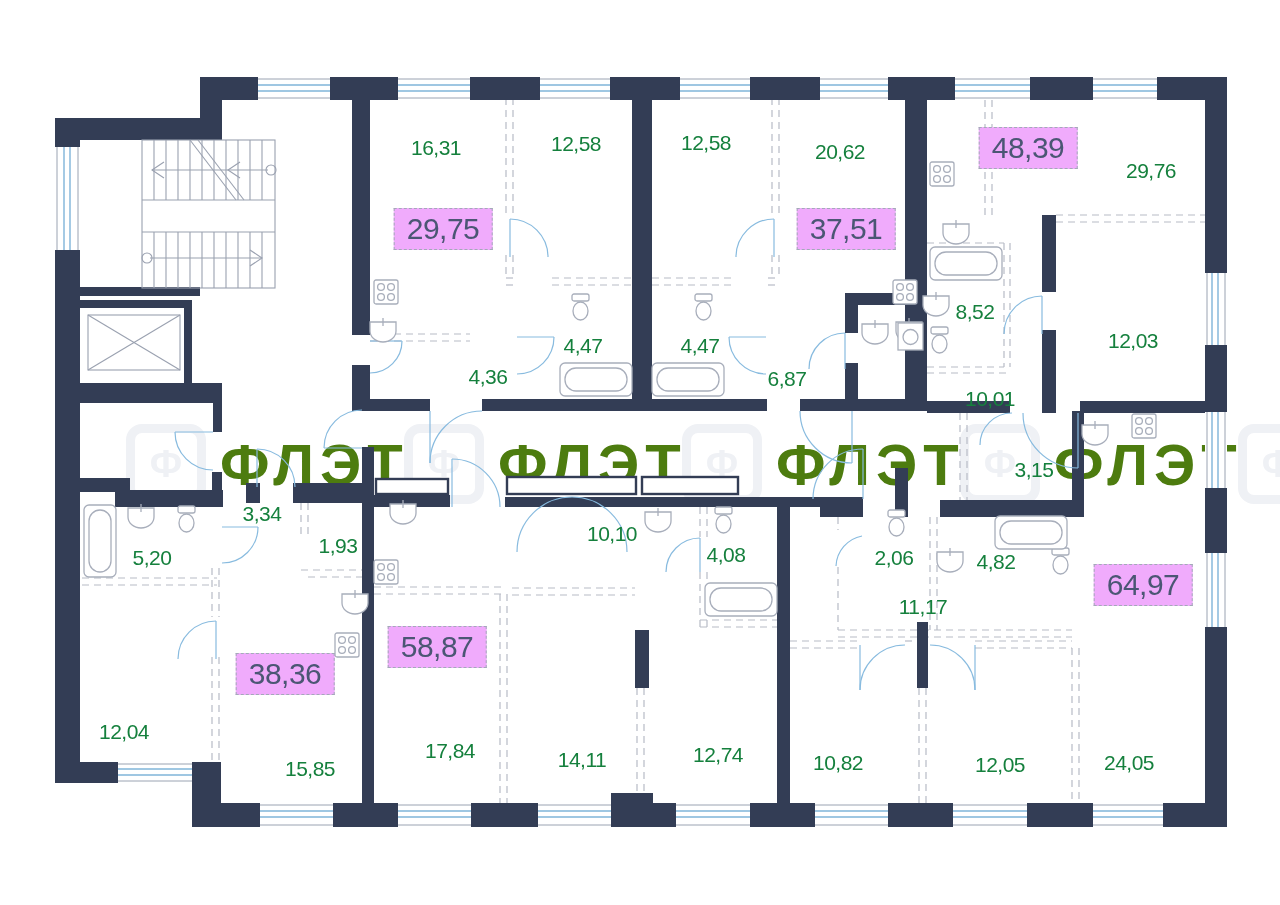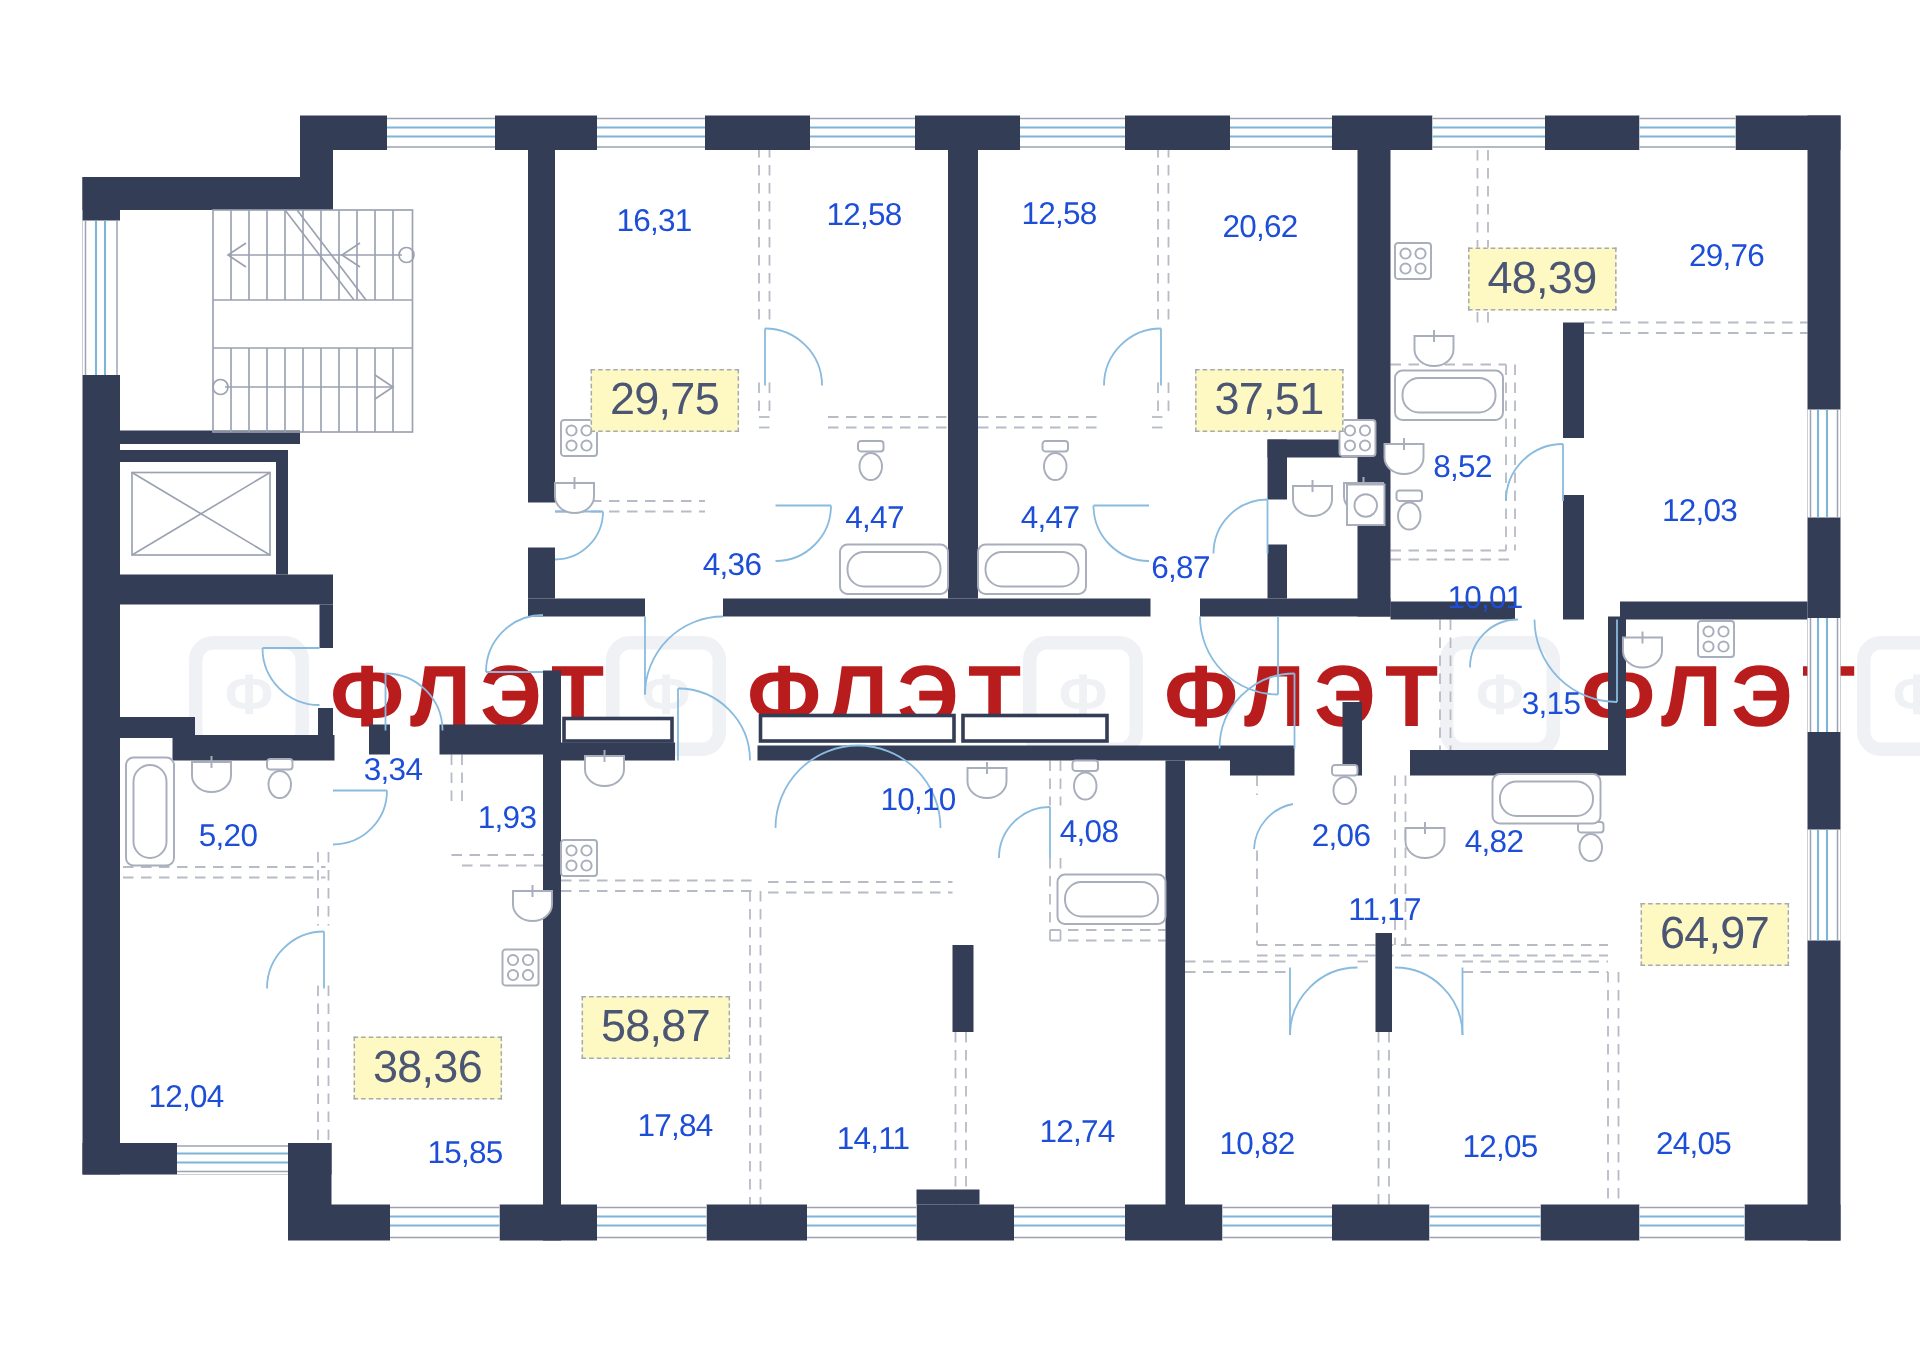--- a/index.html
+++ b/index.html
@@ -7,30 +7,30 @@
          font-family:"Liberation Sans", sans-serif;}
   #plan-svg{position:absolute;left:0;top:0;}
   .wall{fill:#333d55;}
   .wl{stroke:#9aa3b2;stroke-width:1;}
   .bl{stroke:#7fb4d9;stroke-width:1.4;}
   .fx{fill:#ffffff;stroke:#a8aebb;stroke-width:1.3;}
   .fxl{stroke:#a8aebb;stroke-width:1.3;fill:none;}
   .dsh{stroke:#b7bbc6;stroke-width:1.2;stroke-dasharray:7 5;fill:none;}
   .arc{stroke:#88bbdf;stroke-width:1.2;fill:none;}
   .thin{stroke:#9aa1b0;stroke-width:1.1;fill:none;}
-  .lbl{position:absolute;transform:translate(-50%,-50%);color:#1d4ed8;font-size:21px;
+  .lbl{position:absolute;transform:translate(-50%,-50%);color:#15803d;font-size:21px;
        letter-spacing:-0.5px;white-space:nowrap;}
   .apt{position:absolute;transform:translate(-50%,-50%);color:#4b5674;font-size:30px;
-       letter-spacing:-0.5px;background:#fef9c3;border:1.6px dashed #a3aab8;
-       padding:3px 12px;white-space:nowrap;margin-top:38px;}
+       letter-spacing:-0.5px;background:#f0abfc;border:1.6px dashed #a3aab8;
+       padding:3px 12px;white-space:nowrap;}
   .wm{position:absolute;display:flex;align-items:center;gap:14px;}
   .wm-logo{width:62px;height:62px;border:9px solid #eff1f5;border-radius:16px;
            display:flex;align-items:center;justify-content:center;
            color:#eff1f5;font-size:38px;font-weight:bold;}
-  .wm-text{color:#b91c1c;font-size:58px;font-weight:bold;letter-spacing:6px;}
+  .wm-text{color:#4d7c0f;font-size:58px;font-weight:bold;letter-spacing:6px;}
 </style>
 </head>
 <body>
 
 <div id="stage">
 
   <div class="wm" style="left:126px;top:424px">
     <div class="wm-logo">Ф</div>
     <div class="wm-text">ФЛЭТ</div>
   </div>

